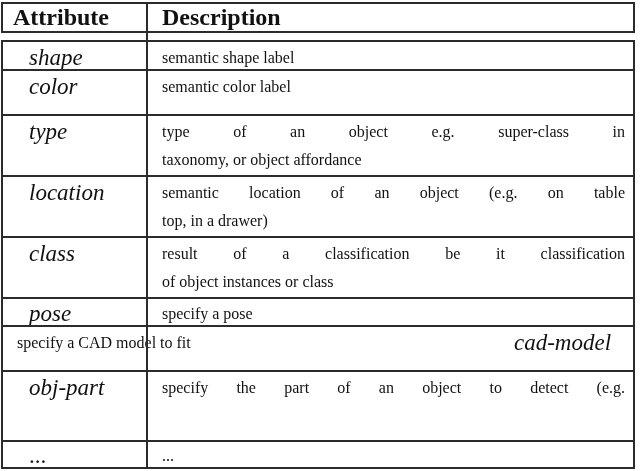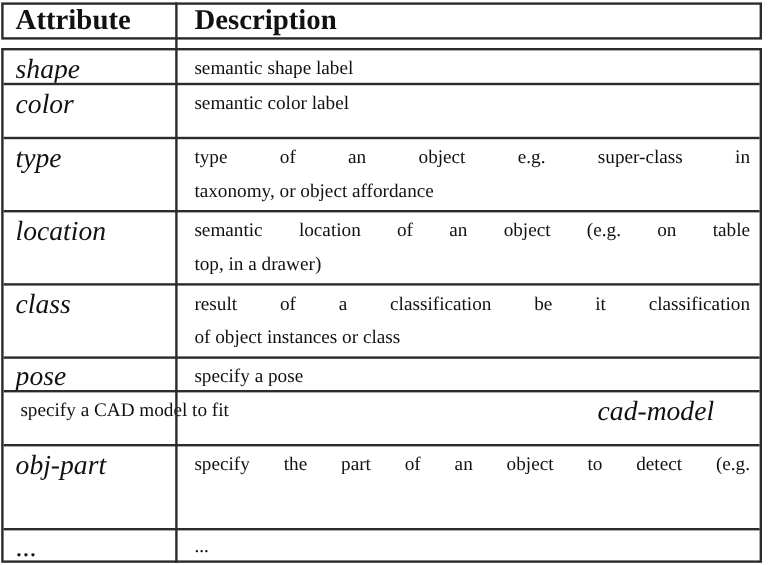--- a/index.html
+++ b/index.html
@@ -46,21 +46,21 @@
   .row{
     display:flex;
     border-bottom:2px solid var(--border);
     overflow:hidden;
   }
   .row:last-child{border-bottom:none;}
   .cell{overflow:hidden;}
   .attr-cell{
     width:145px;
     flex:0 0 145px;
-    padding-left:10px;
+    padding-left:26px;
     font-style:italic;
     font-size:23px;
     white-space:nowrap;
     border-radius:10px;
   }
   .desc-cell{
     flex:1;
     padding-left:14px;
     padding-right:8px;
     font-size:16px;

